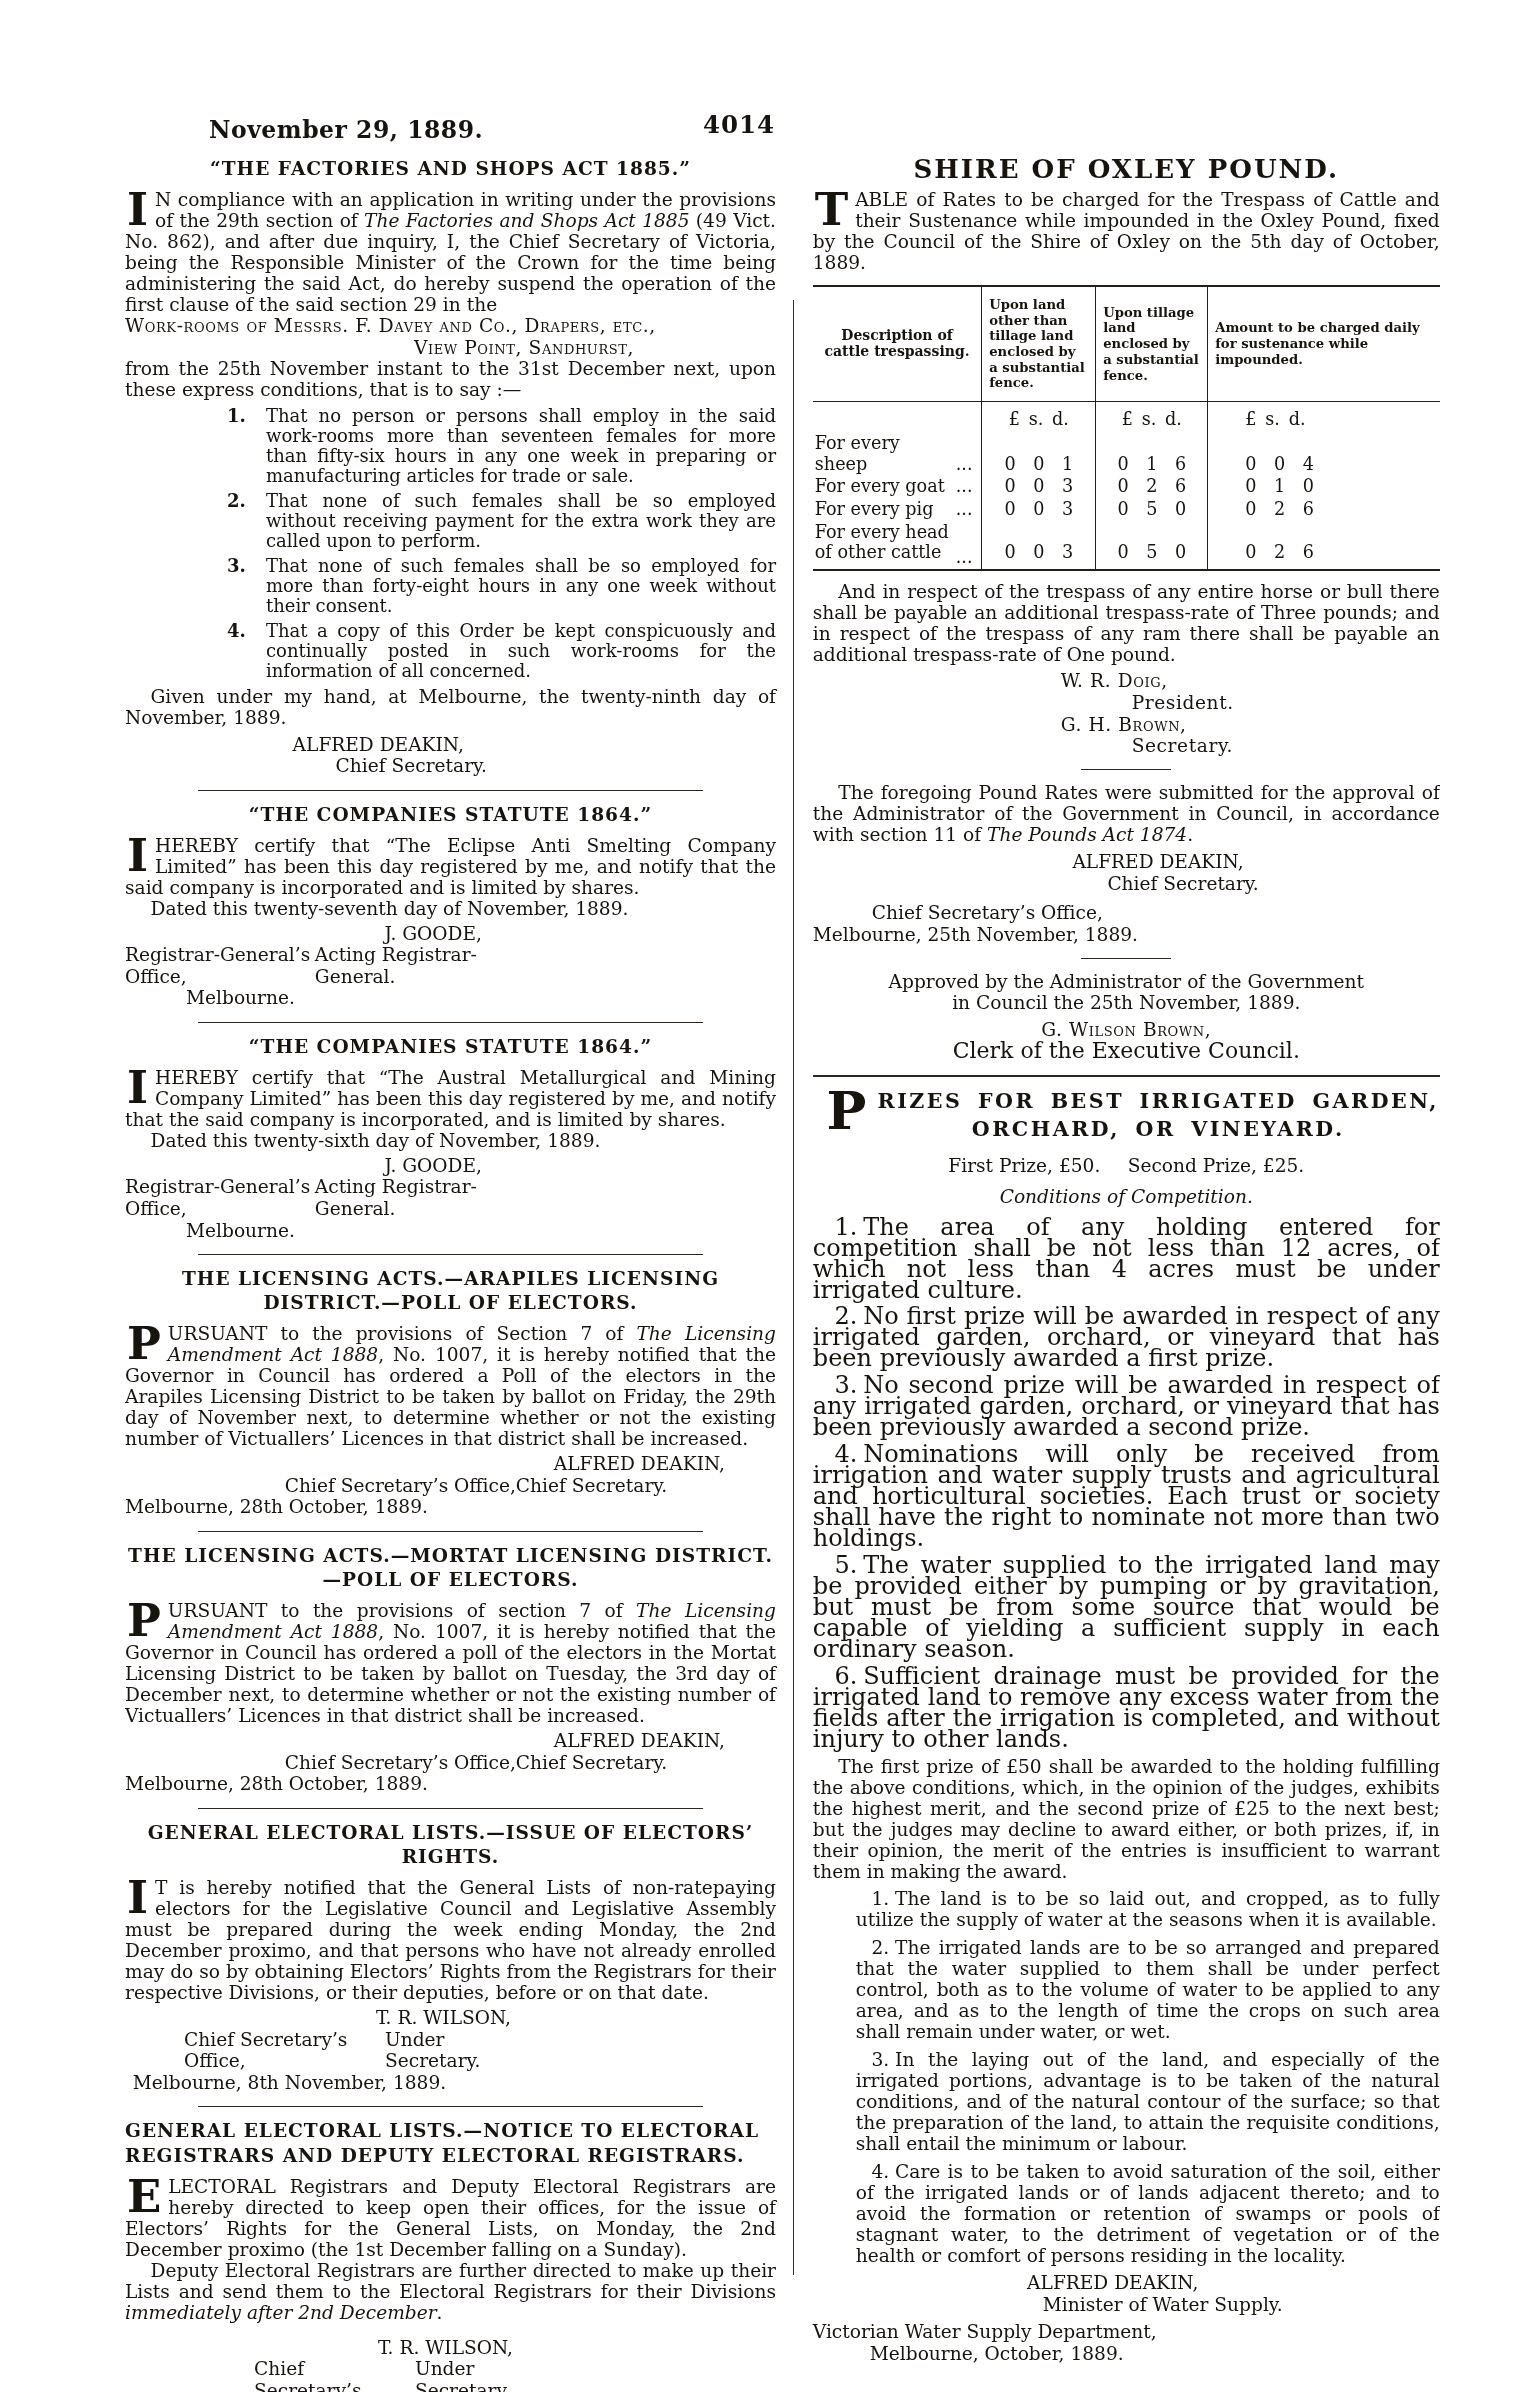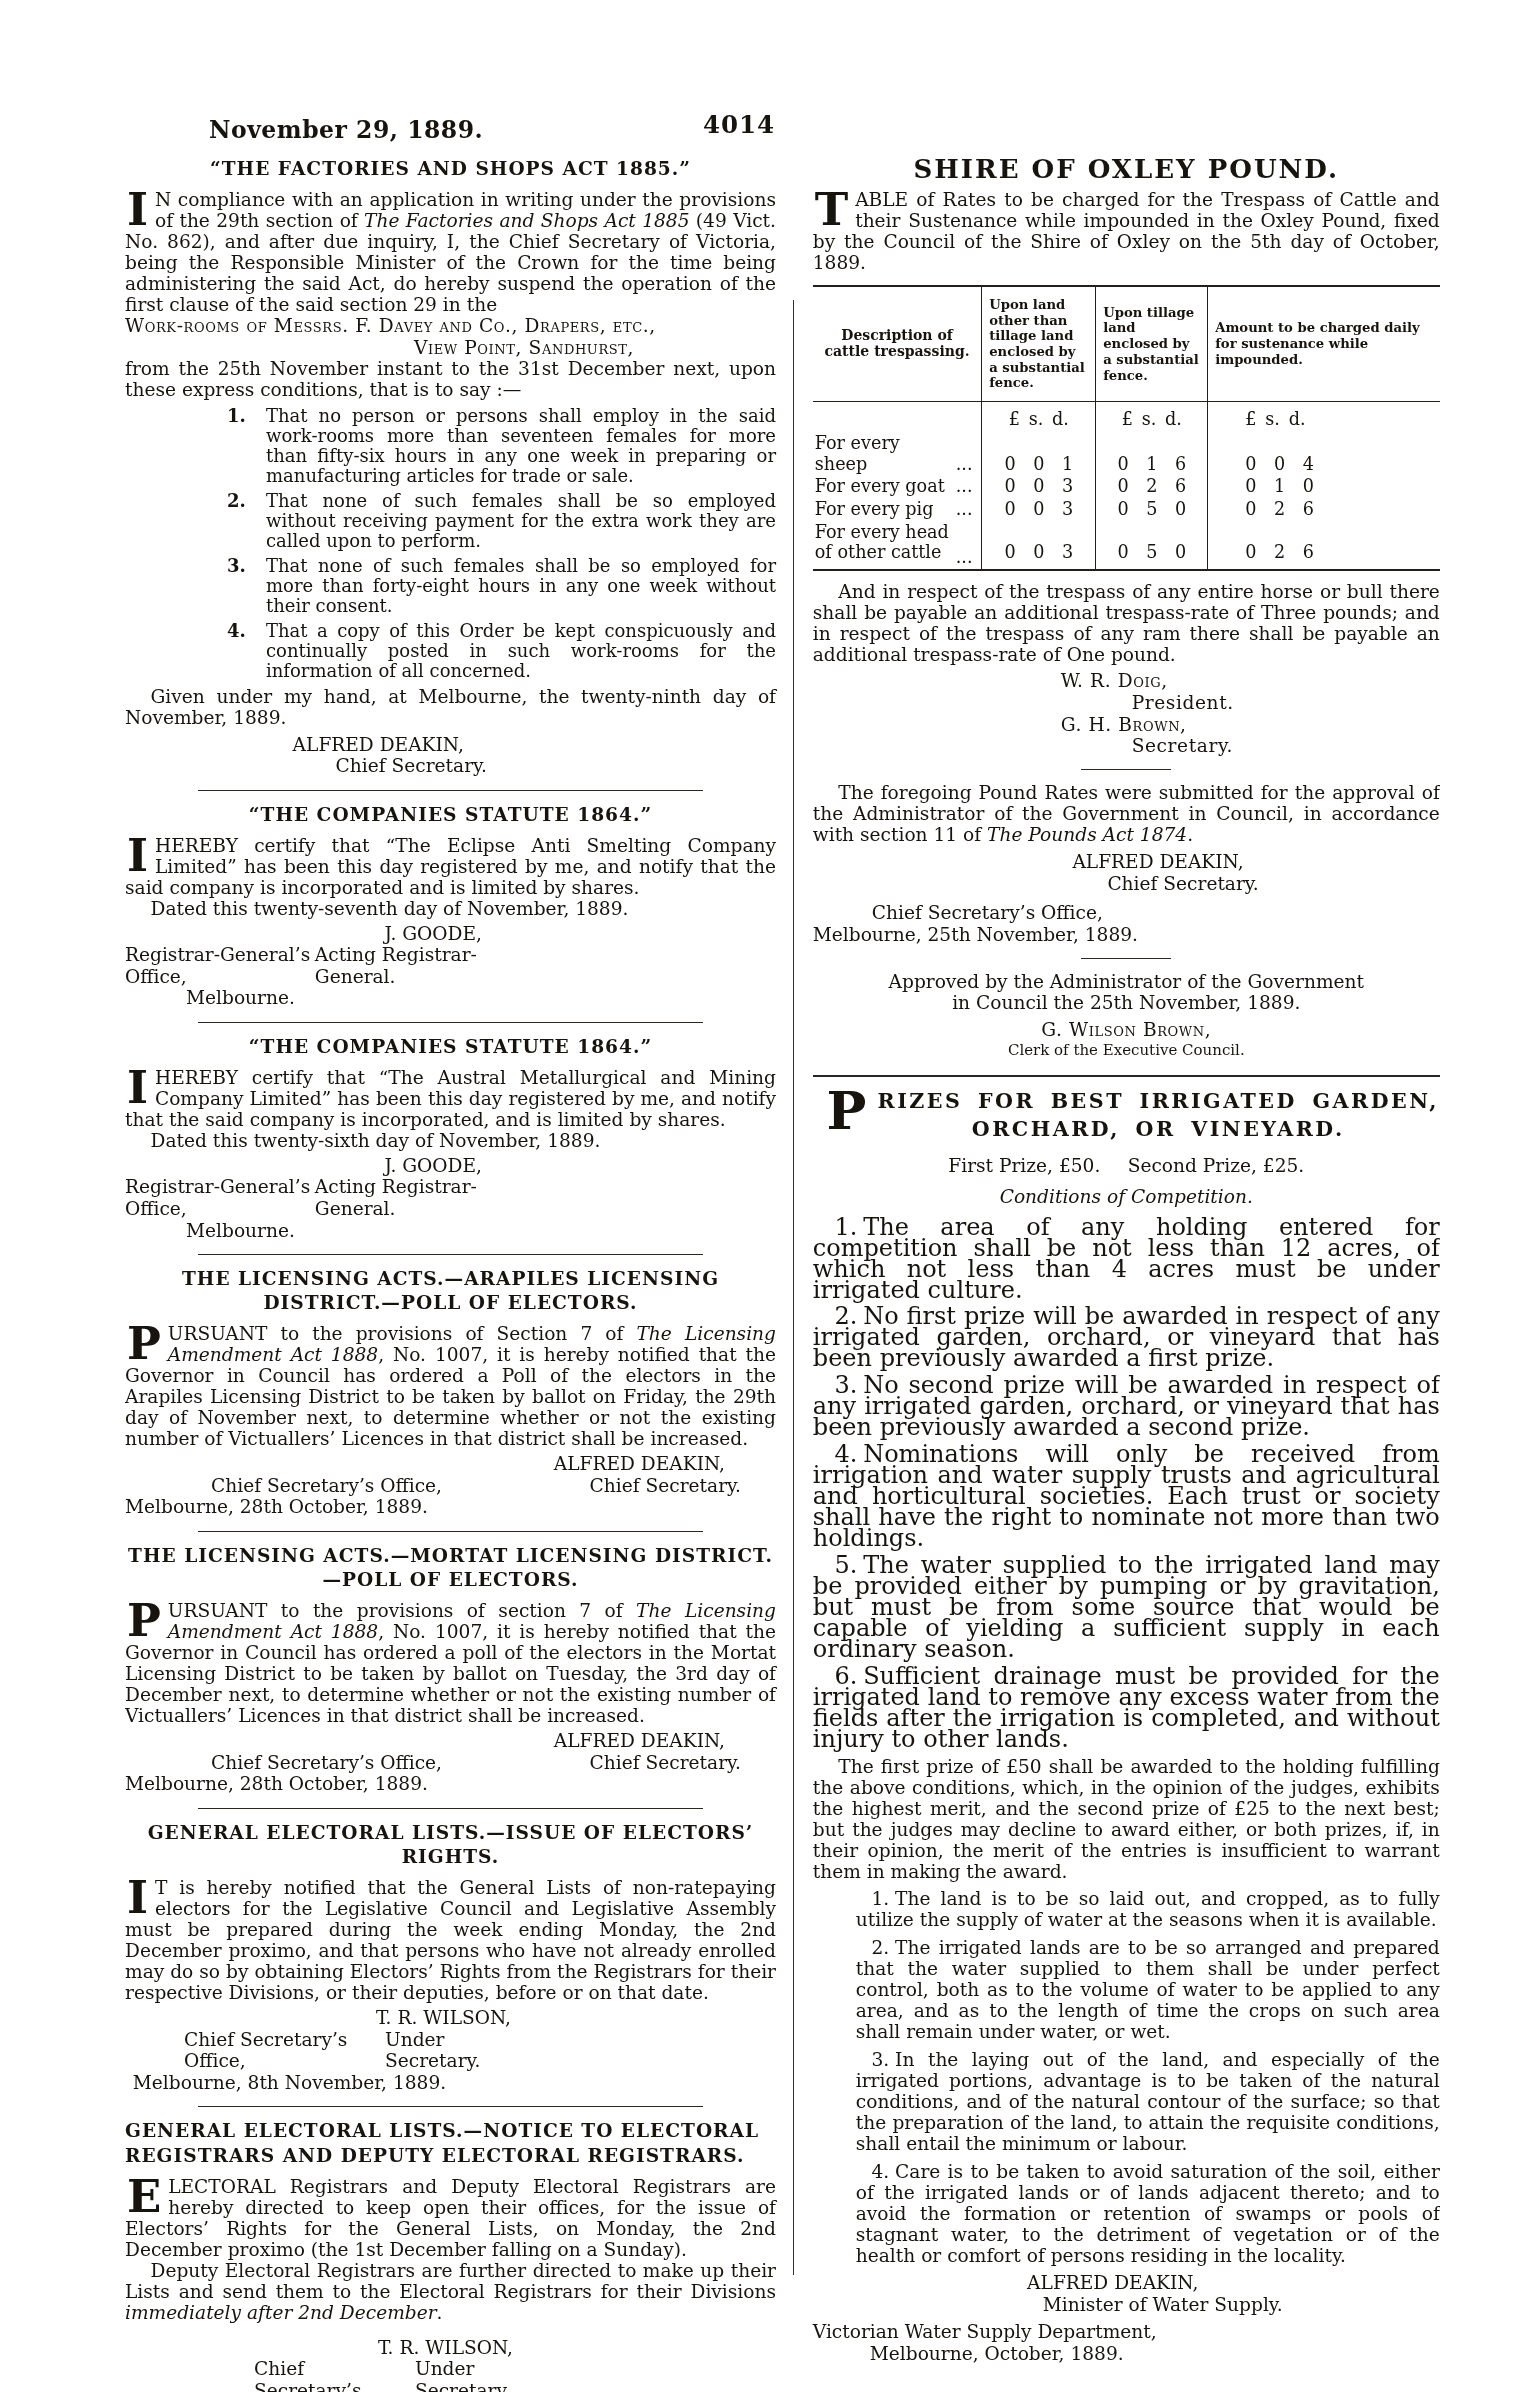--- a/index.html
+++ b/index.html
@@ -29,21 +29,21 @@
 
   .workline1{font-size:18.6px;line-height:21.6px;}
   .workline2{font-size:18.6px;line-height:21.6px;text-align:center;padding-left:147px;}
 
   .cond{position:relative;margin-left:141px;margin-bottom:4.9px;text-align:justify;font-size:18px;line-height:20px;}
   .cond .num{position:absolute;left:-39px;font-weight:bold;}
 
   .sig{width:max-content;margin-left:auto;font-size:18.6px;line-height:21.6px;margin-top:5.9px;}
   .sig .tt{padding-left:43px;}
   .signame{width:max-content;margin-left:auto;font-size:18.6px;line-height:21.6px;margin-top:3.9px;}
-  .osrow{display:flex;justify-content:space-between;font-size:18.6px;line-height:21.6px;}
+  .osrow{display:flex;justify-content:center;font-size:18.6px;line-height:21.6px;}
   .office{font-size:18.6px;line-height:21.6px;}
 
   
   .pound-table{border-collapse:collapse;width:100%;border-top:2.2px solid #241f18;border-bottom:2.2px solid #241f18;margin:11.8px 0 9.8px;table-layout:fixed;}
   .pound-table th{font-size:13.2px;line-height:15.7px;font-weight:bold;padding:9.8px 6.9px;border-bottom:1.6px solid #241f18;vertical-align:middle;text-align:left;}
   .pound-table th.th-desc{text-align:center;font-size:14px;}
   .pound-table th:not(:last-child), .pound-table td:not(:last-child){border-right:1.3px solid #241f18;}
   .pound-table td{font-size:17.6px;line-height:20.6px;vertical-align:bottom;}
   .desc-cell{position:relative;padding:1px 25.5px 1px 2px;}
   .desc-cell .dots{position:absolute;right:8.8px;bottom:1px;}
@@ -281,21 +281,21 @@
         <div class="office" style="padding-left:59px;margin-top:7.8px">Chief Secretary’s Office,</div>
         <div class="office">Melbourne, 25th November, 1889.</div>
       </section>
 
       <hr class="rule rule-s">
 
       <section>
         <p class="p ctr" style="padding:0 69px">Approved by the Administrator of the Government in Council the 25th November, 1889.</p>
         <div class="spacer6"></div>
         <div class="ctr sc" style="font-size:18.6px;line-height:21.6px">G. Wilson Brown,</div>
-        <div class="ctr" style="font-size:15px;line-height:21.6px">Clerk of the Executive Council.</div>
+        <div class="ctr" style="font-size:22px;line-height:21.6px">Clerk of the Executive Council.</div>
       </section>
 
       <hr class="rule rule-f">
 
       <section>
         <div class="ph">
           <span class="dc2">P</span><span>RIZES FOR BEST IRRIGATED GARDEN, ORCHARD, OR VINEYARD.</span>
         </div>
         <div class="prizeline">
           <span>First Prize, £50.</span><span>Second Prize, £25.</span>

